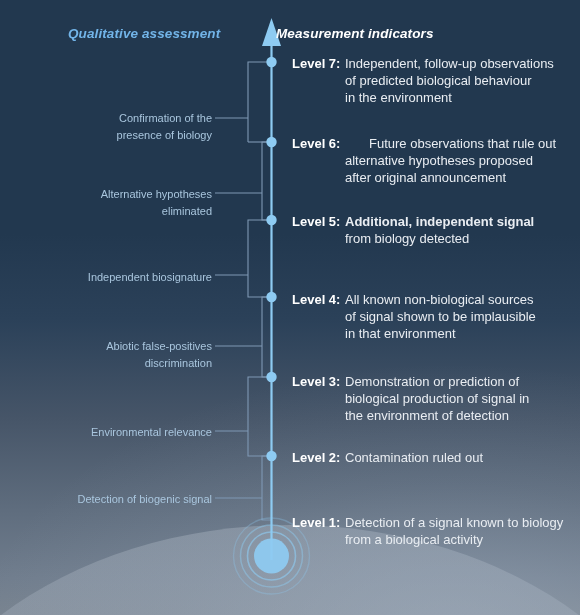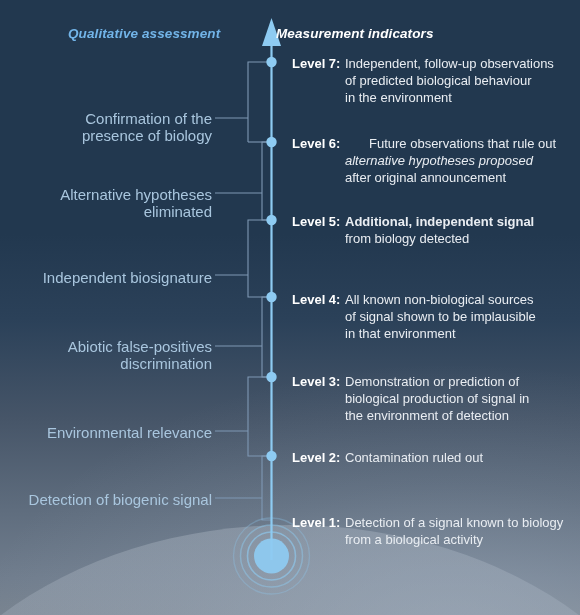--- a/index.html
+++ b/index.html
@@ -47,21 +47,21 @@
     white-space:nowrap;
     font-style:italic;
   }
   #hdr-left{left:68px;top:26px;color:#72b4e8;}
   #hdr-right{left:276px;top:26px;color:#ffffff;}
 
   .qlabel{
     position:absolute;
     width:200px;
     text-align:right;
-    font-size:15px;
+    font-size:11px;
     line-height:17px;
     color:#a9c6de;
     white-space:pre-line;
   }
 
   .mrow{
     position:absolute;
     left:292px;
     width:272px;
     font-size:13px;
@@ -148,21 +148,21 @@
       <div class="qlabel" style="left: 12px; top: 491px;">Detection of biogenic signal</div>
     </div>
   <div id="mlevels">
       <div class="mrow" style="top: 55px;"><span class="lv">Level 7:</span><span class="bdy">
           <span class="first" style="display: block;">Independent, follow-up observations</span>
           <span style="display: block;">of predicted biological behaviour</span>
           <span style="display: block;">in the environment</span>
         </span></div>
       <div class="mrow" style="top: 135px;"><span class="lv">Level 6:</span><span class="bdy">
           <span class="first" style="display: block; margin-left: 24px;">Future observations that rule out</span>
-          <span style="display: block; font-style: italic;">alternative hypotheses proposed</span>
+          <span style="display: block;">alternative hypotheses proposed</span>
           <span style="display: block;">after original announcement</span>
         </span></div>
       <div class="mrow" style="top: 213px;"><span class="lv">Level 5:</span><span class="bdy">
           <span class="first" style="display: block; font-weight: bold;">Additional, independent signal</span>
           <span style="display: block;">from biology detected</span>
         </span></div>
       <div class="mrow" style="top: 291px;"><span class="lv">Level 4:</span><span class="bdy">
           <span class="first" style="display: block;">All known non-biological sources</span>
           <span style="display: block;">of signal shown to be implausible</span>
           <span style="display: block;">in that environment</span>

